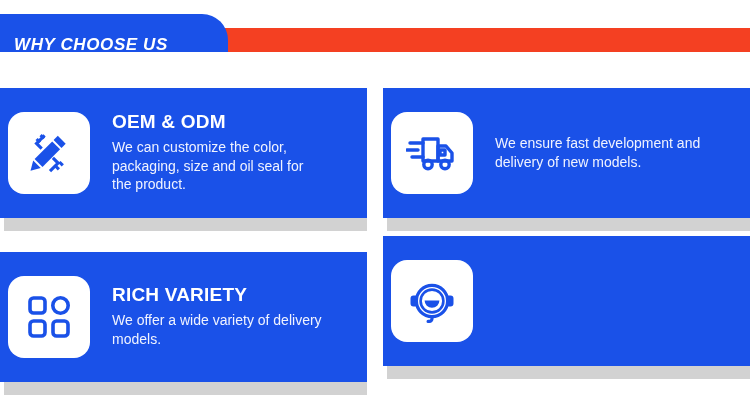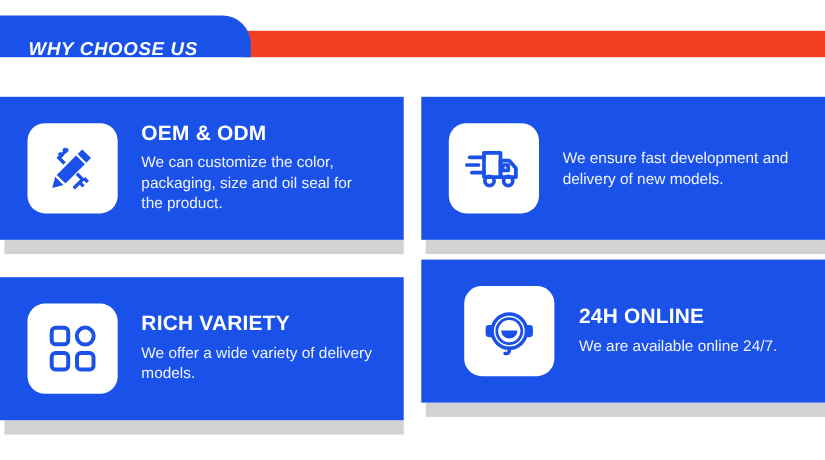--- a/index.html
+++ b/index.html
@@ -43,21 +43,20 @@
   .header-title {
     position: absolute;
     left: 14px;
     top: 21px;
     font-size: 17px;
     font-weight: bold;
     font-style: italic;
     letter-spacing: 0.6px;
     color: #ffffff;
     white-space: nowrap;
-    margin-left: 12px;
   }
 
   
   .grid {
     position: absolute;
     left: 0;
     top: 88px;
     width: 750px;
     height: 296px;
   }
@@ -75,21 +74,20 @@
     position: absolute;
     left: 0;
     top: 0;
     width: 367px;
     height: 130px;
     background: #1A51E8;
     display: flex;
     align-items: center;
     box-sizing: border-box;
     padding-left: 8px;
-    justify-content: center;
   }
   .card-shadow {
     position: absolute;
     left: 4px;
     top: 130px;
     width: 363px;
     height: 13px;
     background: #d2d2d2;
   }
 
@@ -218,20 +216,16 @@
             <path d="M40.3 18.5h3.2a3 3 0 0 1 3 3v5a3 3 0 0 1-3 3h-3.2z"></path>
           </g>
           <g fill="none" stroke="#1A51E8" stroke-width="3.2" stroke-linecap="round">
             <circle cx="25" cy="24" r="15.6"></circle>
             <path d="M25 39.6v2.2a2.6 2.6 0 0 1-2.6 2.6h-1.3"></path>
           </g>
           <circle cx="25" cy="24" r="11.4" fill="none" stroke="#1A51E8" stroke-width="2.6"></circle>
           <path d="M17.6 23.4h14.8a7.4 7.4 0 0 1-14.8 0z" fill="#1A51E8"></path>
         </svg>
       </div>
-      <div class="card-text">
-        <p class="card-title">24H ONLINE</p>
-        <p class="card-desc">We are available online 24/7.</p>
-      </div>
     </div>
   </div>
 
 </div>
 
 </body></html>

